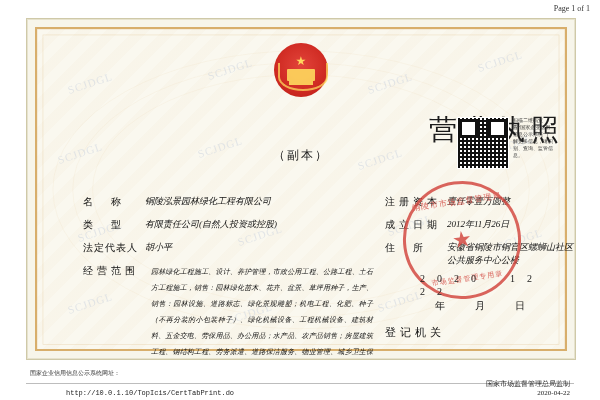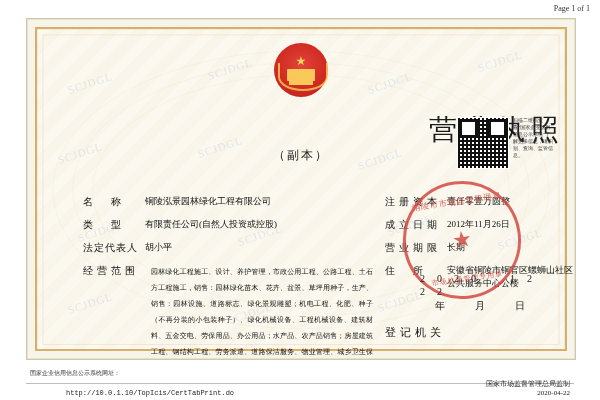--- a/index.html
+++ b/index.html
@@ -242,20 +242,21 @@
     letter-spacing: 4px;
     white-space: nowrap;
   }
   .lab.wide { letter-spacing: 1px; }
   .val {
     flex: 1;
     font-family: "Liberation Serif", serif;
     font-size: 9px;
     color: #111;
     line-height: 13px;
+    font-style: italic;
   }
   .val.small {
     font-size: 7px;
     line-height: 16px;
     text-align: justify;
     margin-left: 6px;
   }
   
   .registry {
     position: absolute;
@@ -439,24 +440,20 @@
         <div class="col-right">
           <div class="row">
             <div class="lab">注册资本</div>
             <div class="val">壹仟零壹万圆整</div>
           </div>
           <div class="row">
             <div class="lab">成立日期</div>
             <div class="val">2012年11月26日</div>
           </div>
           <div class="row">
-            <div class="lab">营业期限</div>
-            <div class="val">长期</div>
-          </div>
-          <div class="row">
             <div class="lab">住　所</div>
             <div class="val">安徽省铜陵市铜官区螺蛳山社区公共服务中心公楼</div>
           </div>
         </div>
 
       </div>
 
       <div class="registry">登记机关</div>
 
       <div class="seal">

